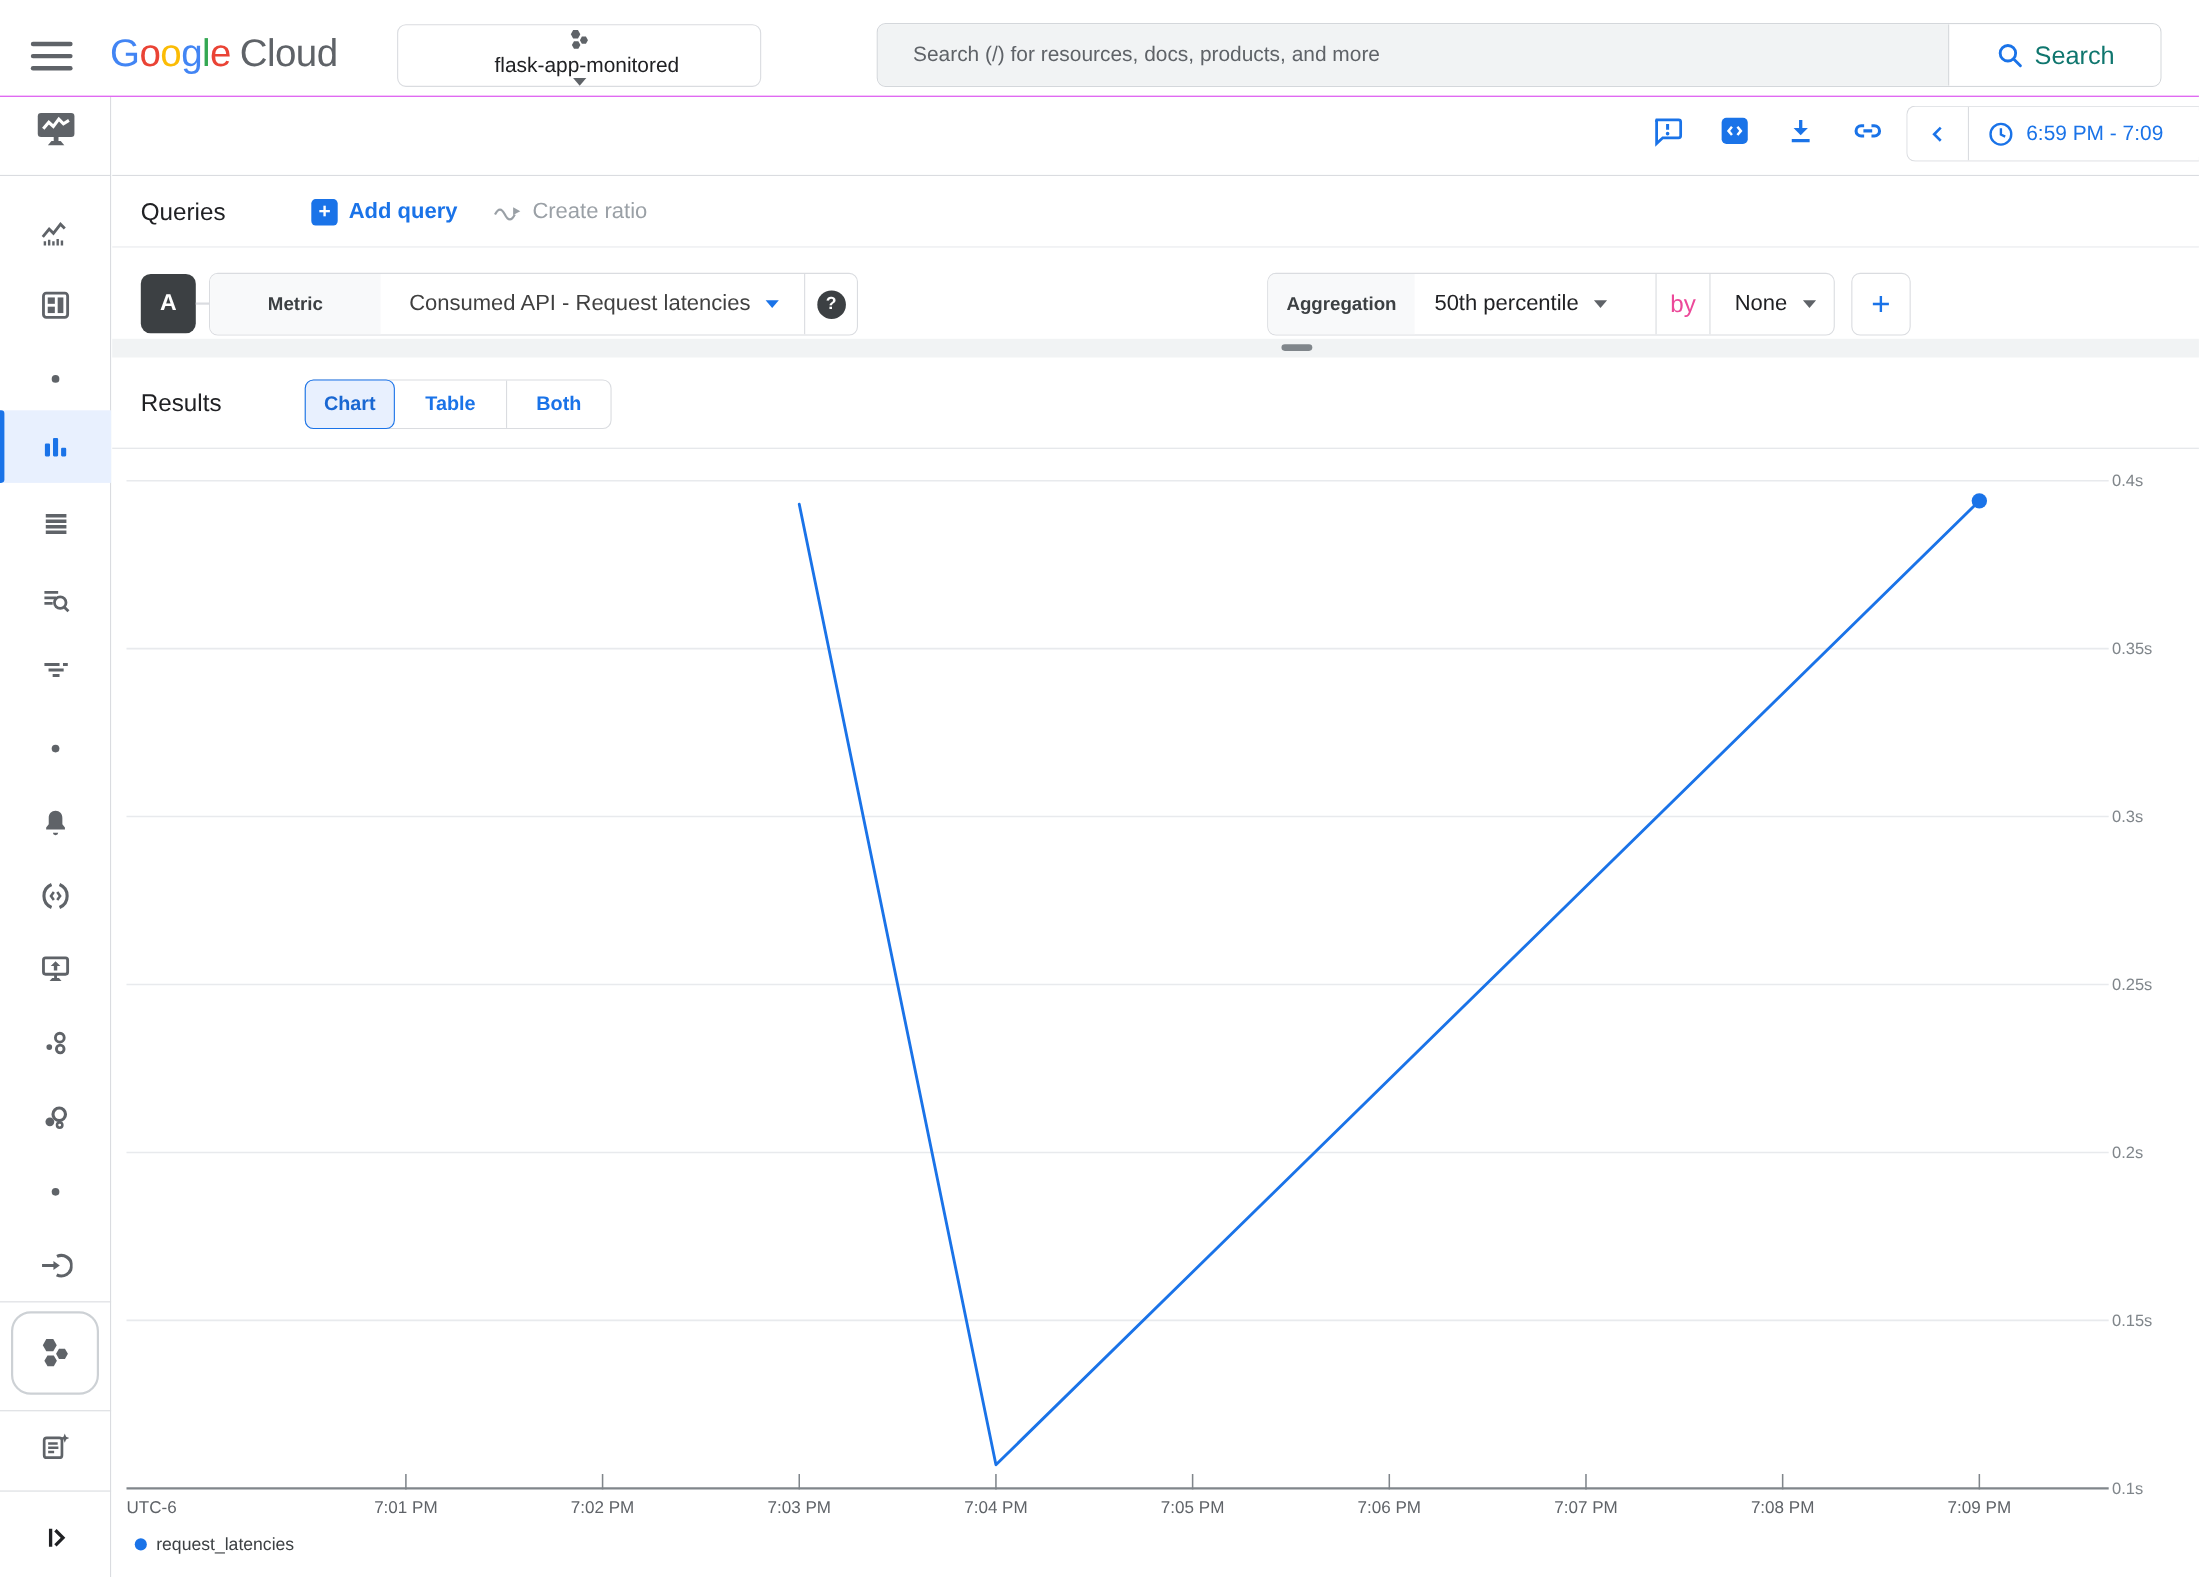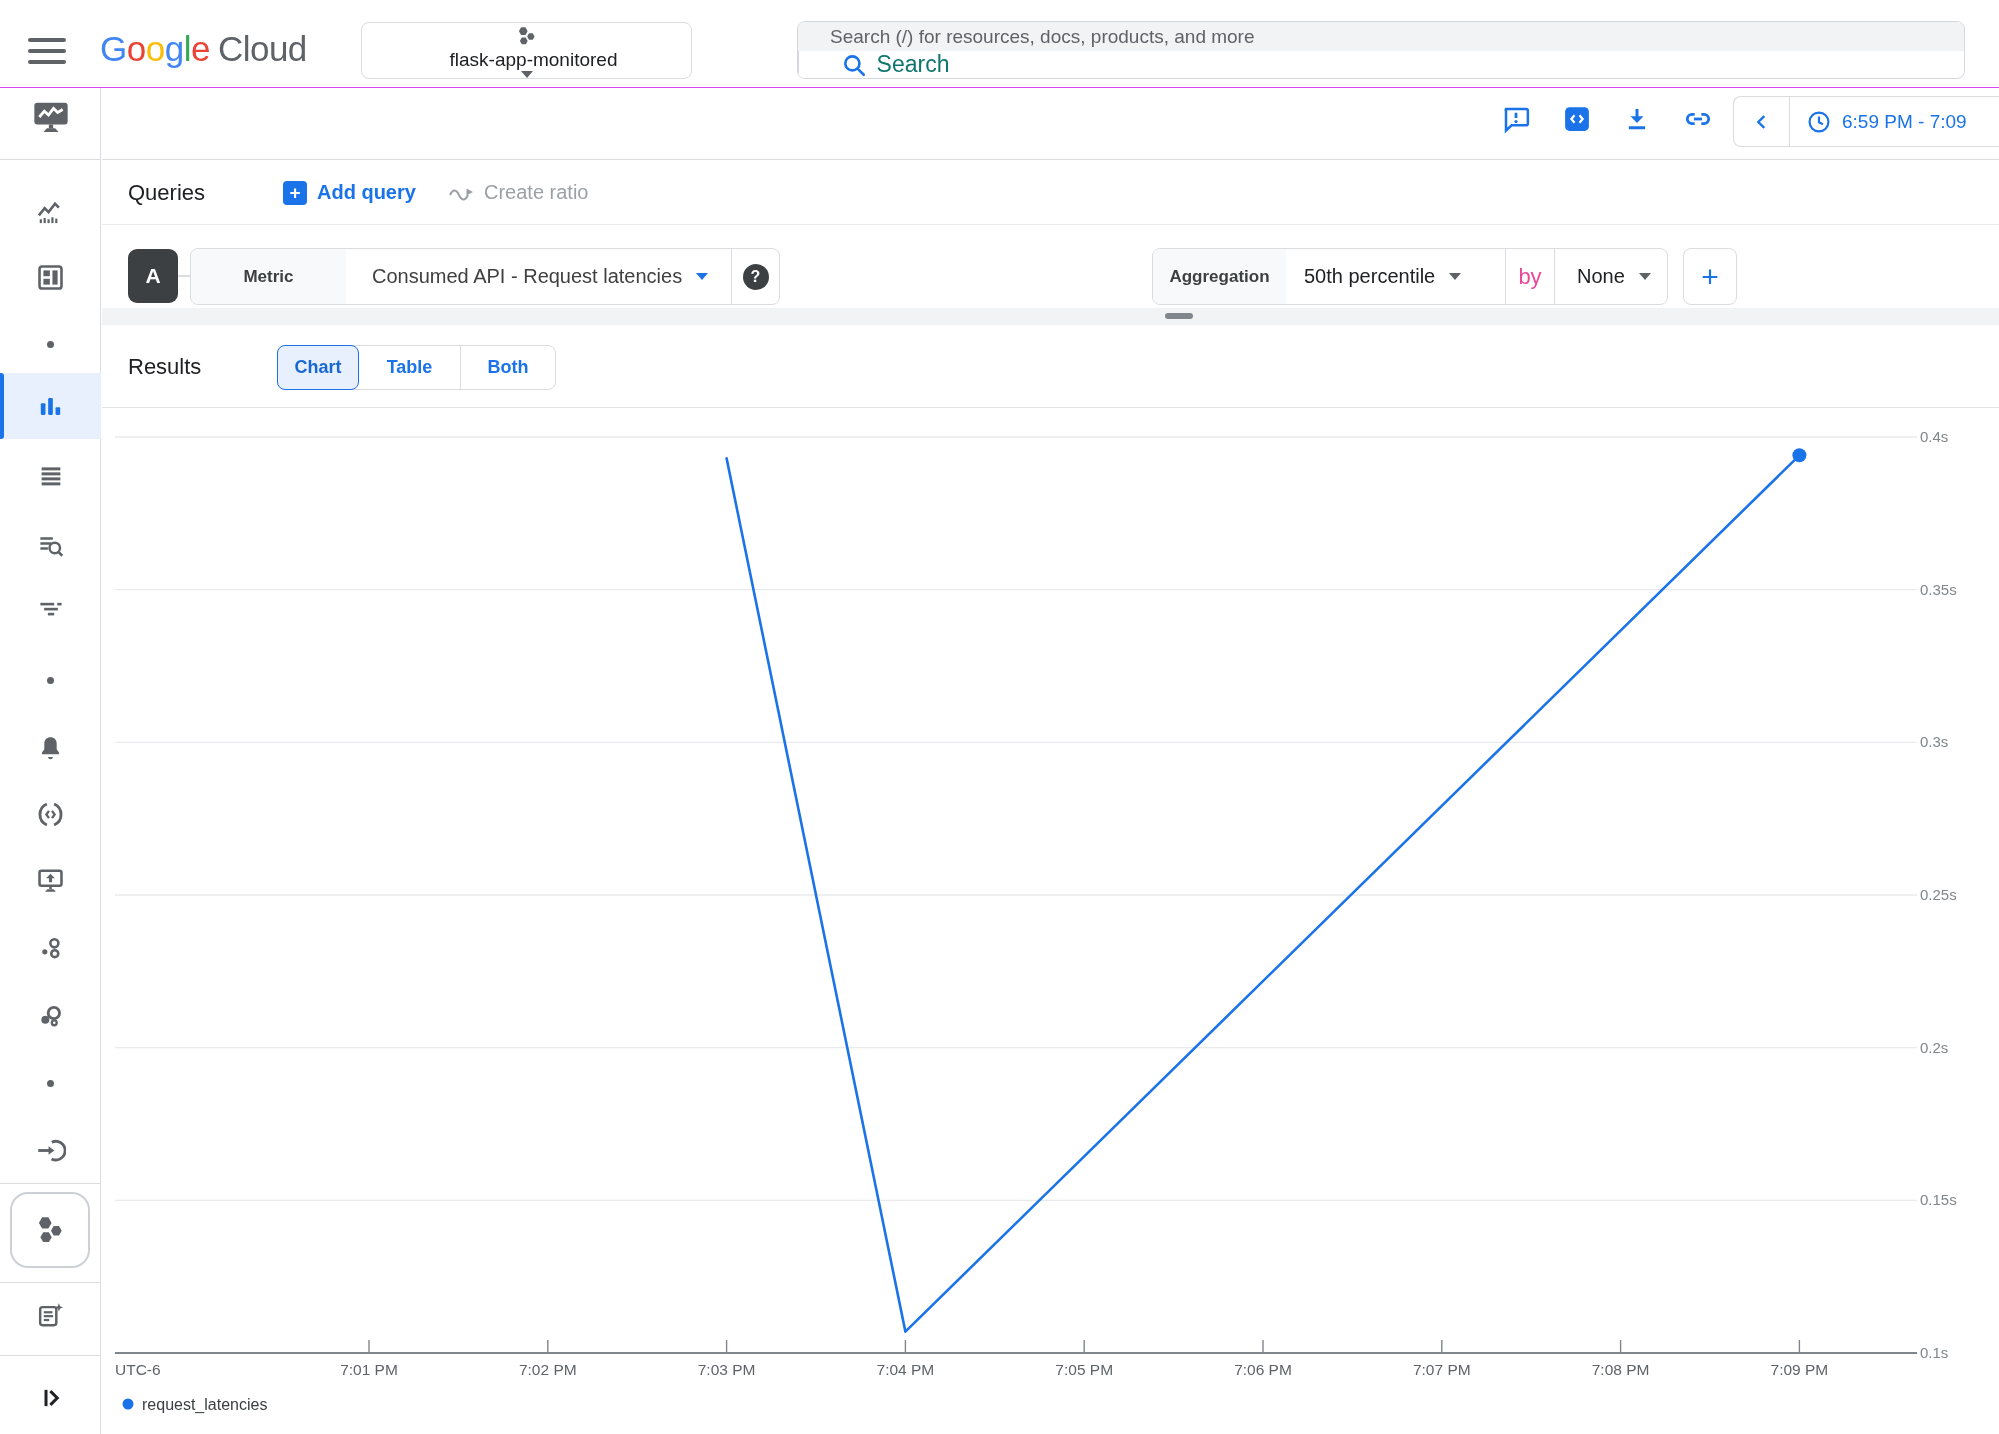--- a/index.html
+++ b/index.html
@@ -10,21 +10,21 @@
   .topbar { position:absolute; left:0; top:0; width:1999px; height:75px; background:#fff;
     border-bottom:1px solid #d946ef; z-index:5;margin-top:13px; }
   .hamburger { position:absolute; left:28px; top:25px; width:38px; height:26px; cursor:pointer; }
   .hamburger span { display:block; width:38px; height:4px; background:#5f6368; border-radius:2px; margin-bottom:7px; }
   .logo { position:absolute; left:100px; top:16px; font-size:35px; letter-spacing:-0.5px; white-space:nowrap; }
   .logo .cloud { color:#5f6368; margin-left:8px; }
   .proj { position:absolute; left:361px; top:9px; width:331px; height:57px; border:1px solid #dadce0;
     border-radius:8px; display:flex; align-items:center; padding:0 16px; background:#fff; cursor:pointer;flex-direction:column; }
   .proj-label { font-size:19px; color:#202124; margin-left:14px; flex:1; }
   .searchwrap { position:absolute; left:797px; top:8px; width:1168px; height:58px;
-    border:1px solid #d4d7db; border-radius:8px; display:flex; overflow:hidden;flex-direction:column; }
+    border:1px solid #d4d7db; border-radius:8px; display:flex; overflow:hidden; }
   .searchfield { flex:1; background:#f1f3f4; display:flex; align-items:center; }
   .searchfield input { border:none; outline:none; background:transparent; width:100%; padding:0 32px;
     font-size:19px; color:#202124; font-family:"Liberation Sans",sans-serif; }
   .searchfield input::placeholder { color:#5f6368; opacity:1; }
   .searchbtn { width:193px; background:#fff; border-left:1px solid #d4d7db; display:flex;
     align-items:center; justify-content:center; gap:10px; cursor:pointer; }
   .searchbtn span { color:#0f766e; font-size:23px; font-weight:400; }
 
   
   .sidebar { position:absolute; left:0; top:75px; width:101px; height:1359px; background:#fff;

